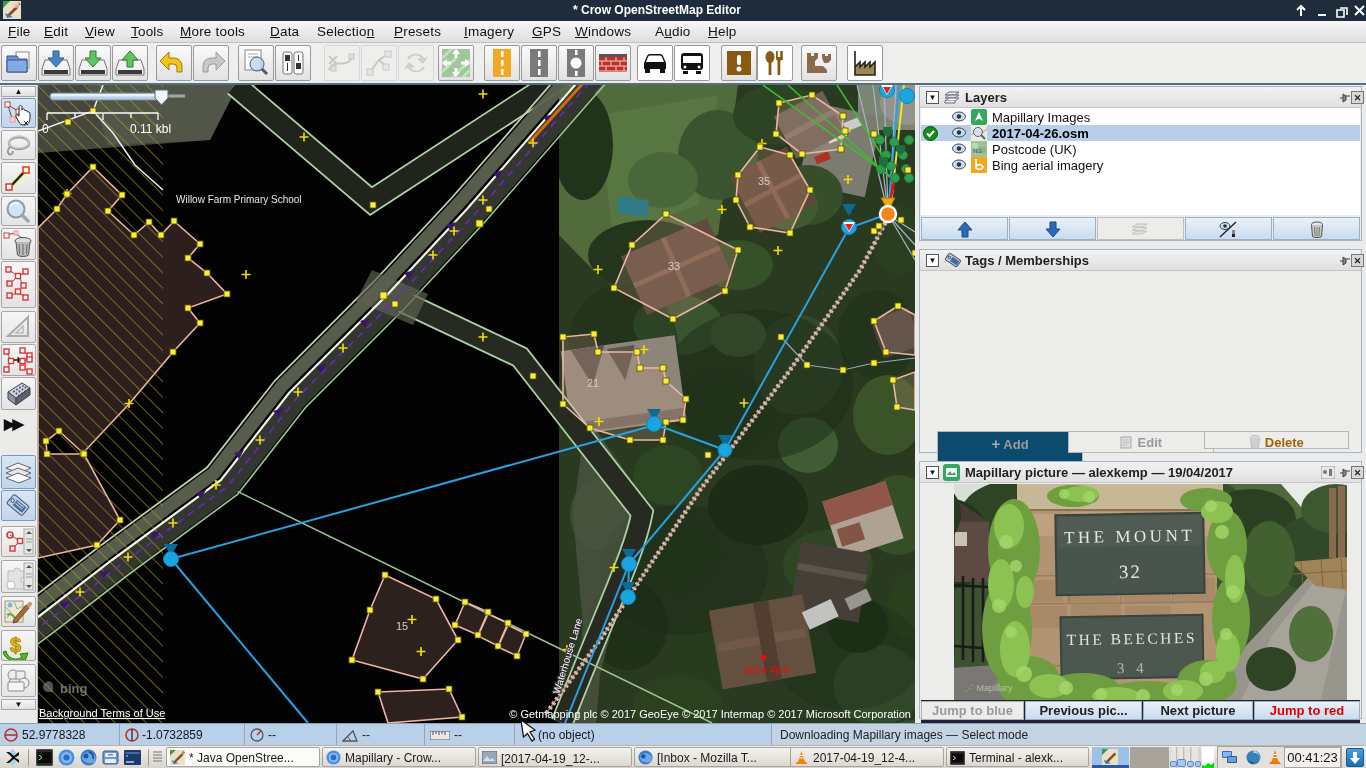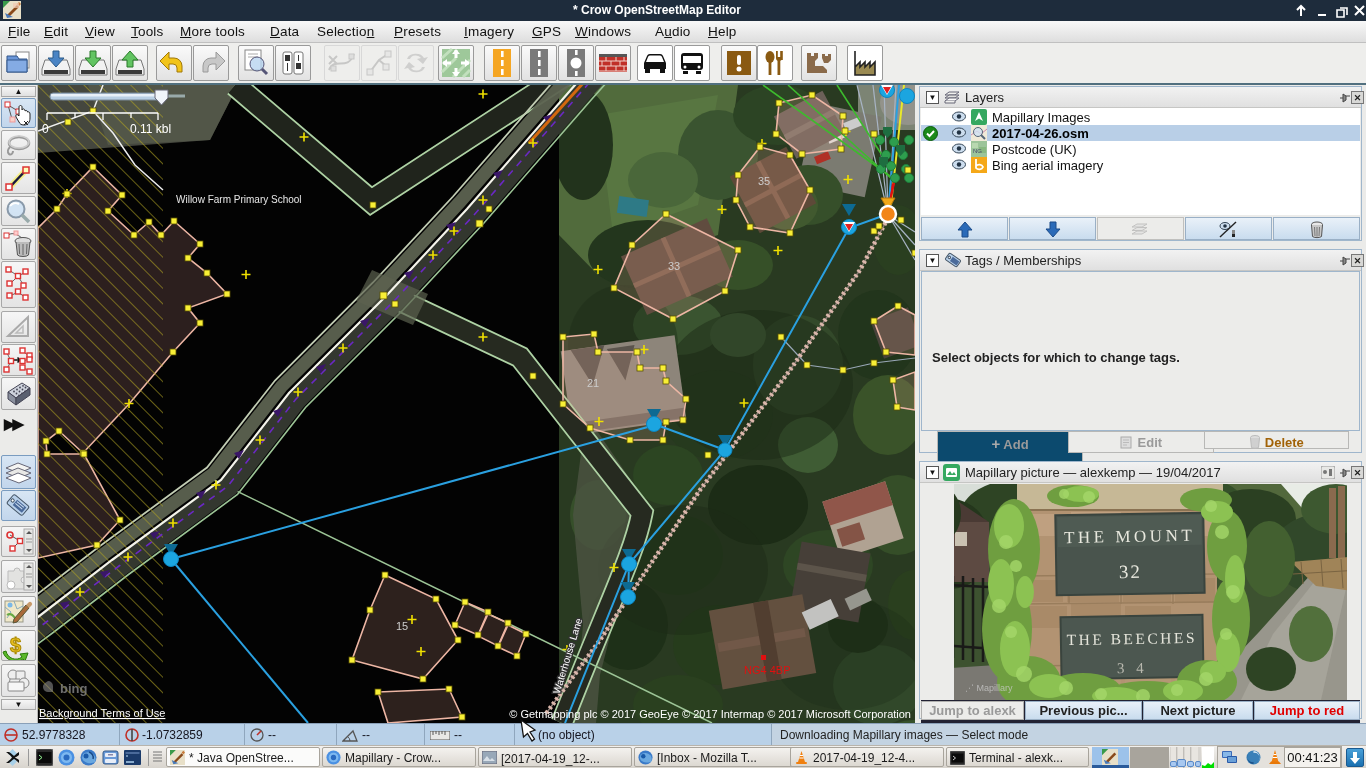--- a/index.html
+++ b/index.html
@@ -14,21 +14,21 @@
 #toolbar .tbtn{position:absolute;top:2px;width:36px;height:36px;background:linear-gradient(#fafafa,#e2e2e2);border:1px solid #9a9a9a;border-radius:2px;}
 #toolbar .flat{background:transparent;border:1px solid #d8d8d8;}
 #tbline{position:absolute;left:0;top:83px;width:1366px;height:2px;background:#51707f;}
 #lefttools{position:absolute;left:0;top:85px;width:38px;height:638px;background:#ebebe9;border-right:1px solid #b8b8b6;}
 .ltb{position:absolute;left:1px;width:35px;background:linear-gradient(#f6f6f6,#e4e4e4);border:1px solid #a8a8a8;border-radius:2px;}
 .ltba{background:linear-gradient(#d8e6f4,#c2d6ec);border:1px solid #7a9cc0;}
 #maparea{position:absolute;left:38px;top:85px;width:877px;height:638px;background:#000;}
 #rightpanel{position:absolute;left:915px;top:85px;width:451px;height:638px;background:#ebebe9;}
 .panel{position:absolute;left:4px;width:443px;border:1px solid #9fb6cc;background:#ececea;}
 .phead{position:absolute;left:0;top:0;width:100%;height:21px;background:linear-gradient(#f2f2f2,#e0e0e0);border-bottom:1px solid #c6c6c4;}
-.ptitle{position:absolute;left:45px;top:3px;font-size:13px;font-weight:normal;color:#222;}
+.ptitle{position:absolute;left:45px;top:3px;font-size:13px;font-weight:bold;color:#222;}
 .pbtn{position:absolute;height:23px;background:linear-gradient(#e9f1f9,#c9dcee);border:1px solid #9ab0c6;font-size:13px;font-weight:bold;color:#222;text-align:center;padding-top:3px;}
 #statusbar{position:absolute;left:0;top:723px;width:1366px;height:22px;background:#b9d1e8;border-top:1px solid #8aa0b8;font-size:12px;color:#15151f;}
 .sseg{position:absolute;top:0;height:22px;border-right:1px solid #8fa6bd;}
 #taskbar{position:absolute;left:0;top:745px;width:1366px;height:23px;background:linear-gradient(#f2f0ed,#d8d4cd);border-top:1px solid #b8b4ac;}
 .task{position:absolute;top:1px;height:20px;background:linear-gradient(#f4f2ef,#dcd8d1);border:1px solid #a8a49c;border-radius:2px;font-size:12px;color:#1a1a1a;white-space:nowrap;overflow:hidden;}
 </style>
 </head>
 <body>
 <div id="titlebar">
  <svg class="abs" style="left:3px;top:1px" width="18" height="18" viewBox="0 0 18 18">
@@ -906,23 +906,20 @@
             <rect x="7" y="5.5" width="8" height="5" fill="#4a6a9a"></rect>
             <circle cx="4.5" cy="8" r="1.2" fill="#fff" stroke="#456"></circle>
           </g>
         </svg>
    <div class="ptitle">Tags / Memberships</div>
    <svg class="abs" style="left:418px;top:4px" width="14" height="14" viewBox="0 0 14 14">
           <path d="M2 7 h3 M5 3 v8 l3 -2 V5 Z M8 5 h4" stroke="#444" fill="#888"></path>
         </svg>
    <div class="abs" style="left:431px;top:4px;width:13px;height:13px;background:#d8d8d6;border:1px solid #777;font-size:9px;line-height:12px;text-align:center;color:#222;font-weight:bold">✕</div>
   </div>
-  <div class="abs" style="left:1px;top:21px;width:439px;height:160px;background:#ececea;border:1px solid #9fb6cc">
-   <div class="abs" style="left:10px;top:78px;font-size:13px;font-weight:bold;color:#222">Select objects for which to change tags.</div>
-  </div>
   <div class="abs" style="left:1px;top:181px;width:439px;height:23px">
    <div class="pbtn" style="left:16px;top:0;width:146px;height:36px;background:#0c4a6e;border-color:#b8b8b6;color:#9a9a9a"><span style="color:#aaa;font-weight:bold;font-size:15px">+</span> Add</div>
    <div class="pbtn" style="left:147px;top:0;width:146px;height:22px;background:#ececea;border-color:#b8b8b6;color:#9a9a9a"><svg width="14" height="13" viewBox="0 0 14 13" style="vertical-align:-2px">
             <rect x="1" y="1" width="10" height="11" fill="#ddd" stroke="#aaa"></rect>
             <path d="M3 4 h6 M3 6.5 h6 M3 9 h4" stroke="#bbb"></path>
           </svg> Edit</div>
    <div class="pbtn" style="left:283px;top:0;width:145px;height:18px;background:#ececea;border-color:#b8b8b6;color:#a16207"><svg width="12" height="14" viewBox="0 0 12 14" style="vertical-align:-2px">
             <ellipse cx="6" cy="2.5" rx="4.5" ry="2" fill="#ddd" stroke="#bbb"></ellipse>
             <path d="M1.5 3 l1 9.5 a4 1.5 0 0 0 7 0 L10.5 3" fill="#d0d0d0" stroke="#bbb"></path>
           </svg> Delete</div>
@@ -1089,21 +1086,21 @@
             <circle cx="290" cy="22" r="6"></circle>
             <circle cx="168" cy="13" r="6"></circle>
             <circle cx="143" cy="10" r="5"></circle>
 </g>
 <rect x="0" y="0" width="33" height="216" fill="#ececea"></rect>
           <rect x="426" y="0" width="13" height="216" fill="#ececea"></rect>
 <text x="44" y="207" font-size="9" fill="#ccc" opacity=".75">⋰ Mapillary</text>
 </svg>
 </div>
   <div class="abs" style="left:1px;top:239px;width:439px;height:19px">
-   <div class="pbtn" style="left:0;top:0;width:103px;height:19px;padding-top:1px;color:#9a9a9a;background:#ececea;border-color:#b0b0ae">Jump to alexk</div>
+   <div class="pbtn" style="left:0;top:0;width:103px;height:19px;padding-top:1px;color:#9a9a9a;background:#ececea;border-color:#b0b0ae">Jump to blue</div>
    <div class="pbtn" style="left:104px;top:0;width:117px;height:19px;padding-top:1px">Previous pic...</div>
    <div class="pbtn" style="left:222px;top:0;width:110px;height:19px;padding-top:1px">Next picture</div>
    <div class="pbtn" style="left:333px;top:0;width:106px;height:19px;padding-top:1px;color:#e00000">Jump to red</div>
   </div>
  </div>
 </div>
 <div id="statusbar">
  <div class="sseg" style="left:0;width:120px"></div>
  <div class="sseg" style="left:120px;width:125px"></div>
  <div class="sseg" style="left:245px;width:92px"></div>

